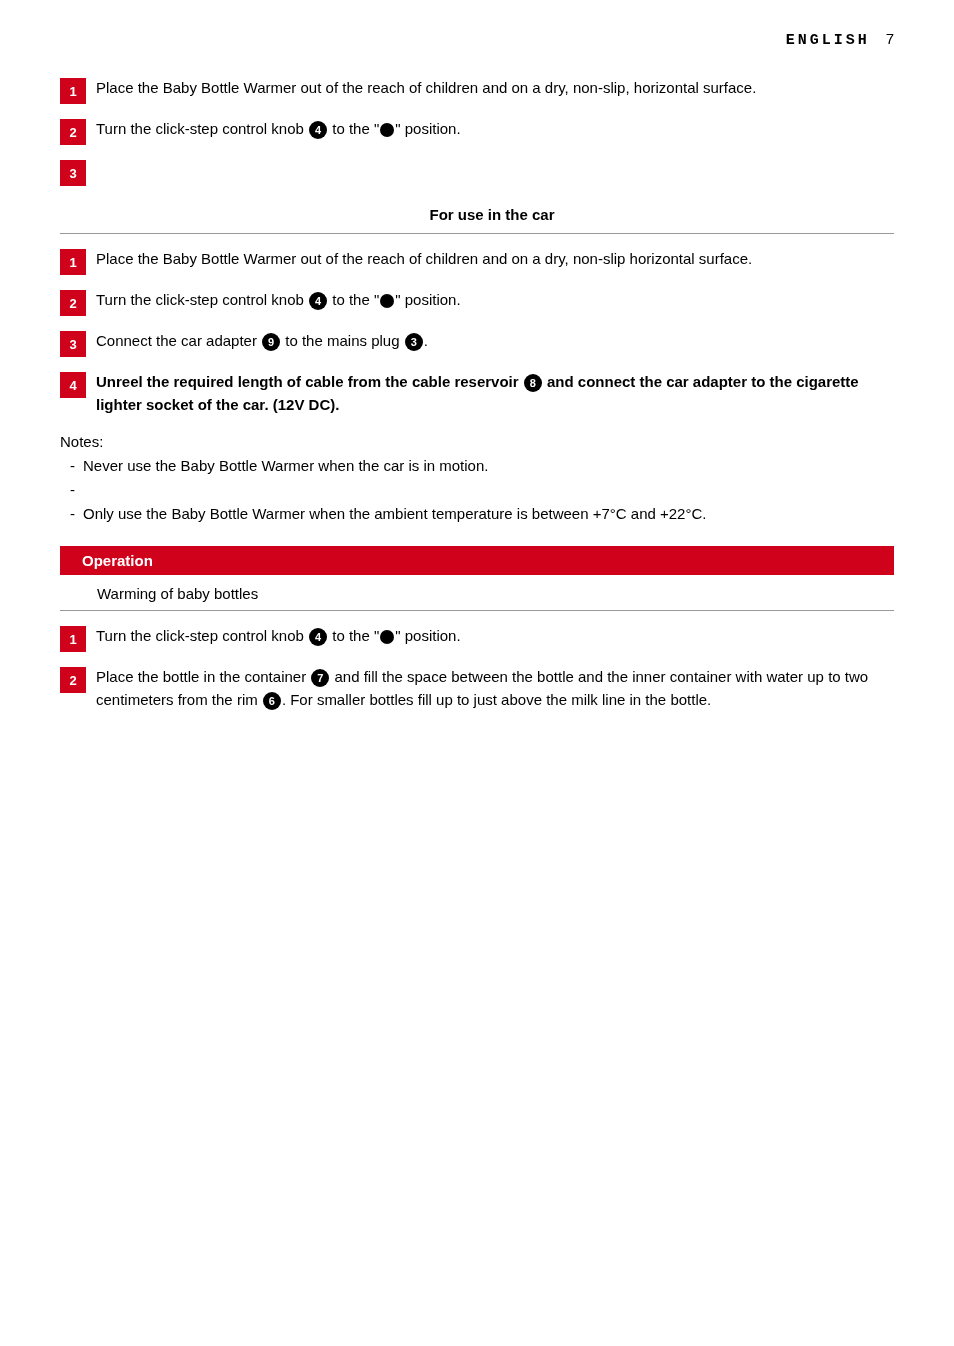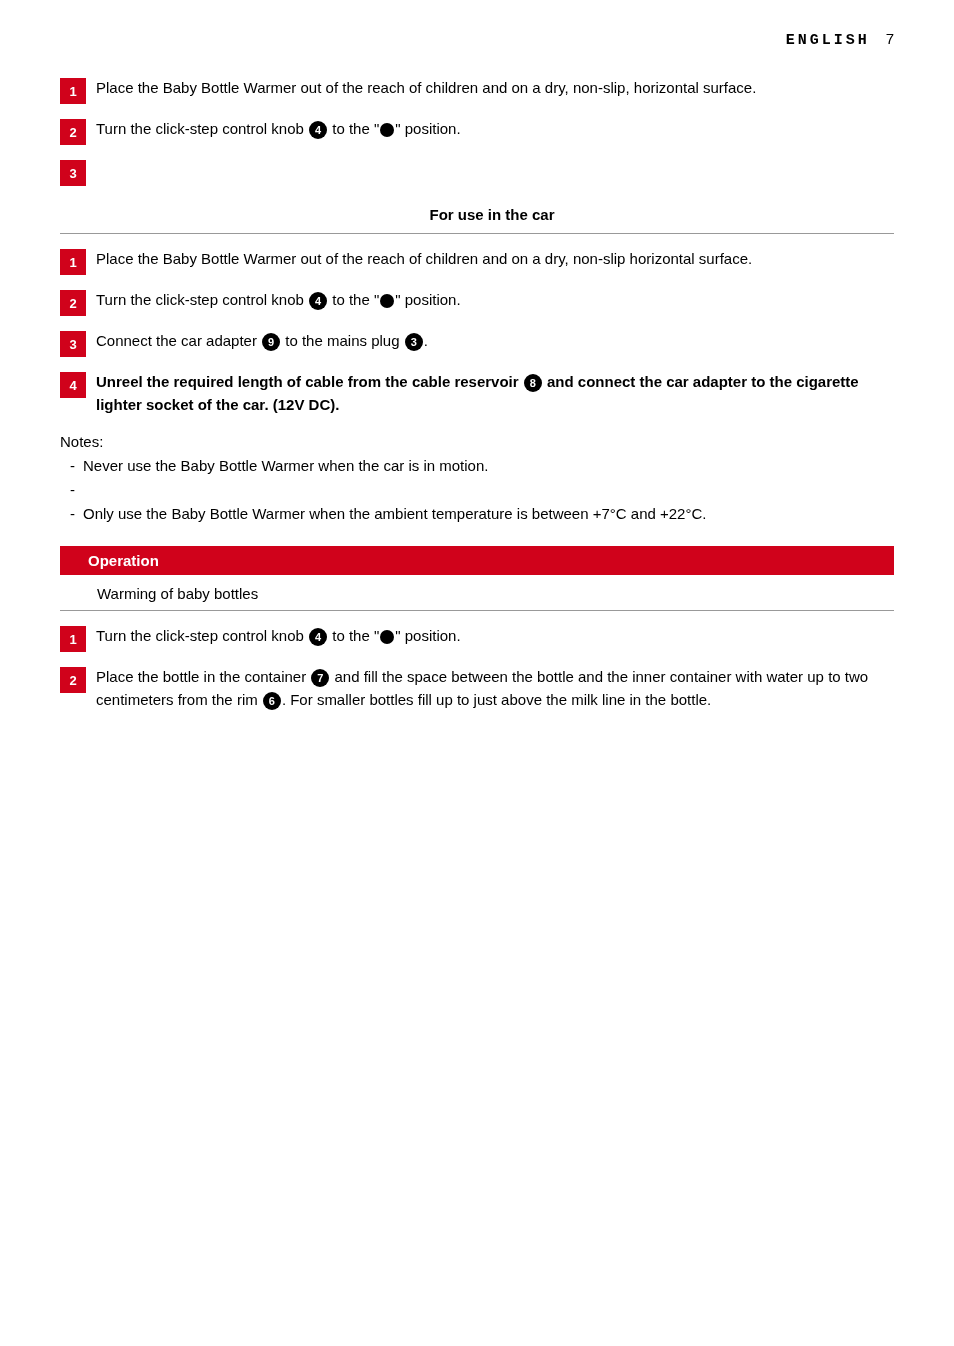--- a/index.html
+++ b/index.html
@@ -84,21 +84,21 @@
       border: none;
       border-top: 1px solid #999;
       margin: 8px 0 14px 0;
     }
 
     .operation-bar {
       background: #d0021b;
       color: white;
       font-weight: bold;
       font-size: 15px;
-      padding: 6px 28px;
+      padding: 6px 22px;
       margin: 20px 0 10px 0;
     }
 
     .sub-section-title {
       font-weight: normal;
       font-size: 15px;
       margin: 8px 0 6px 37px;
     }
 
     .notes-section {

